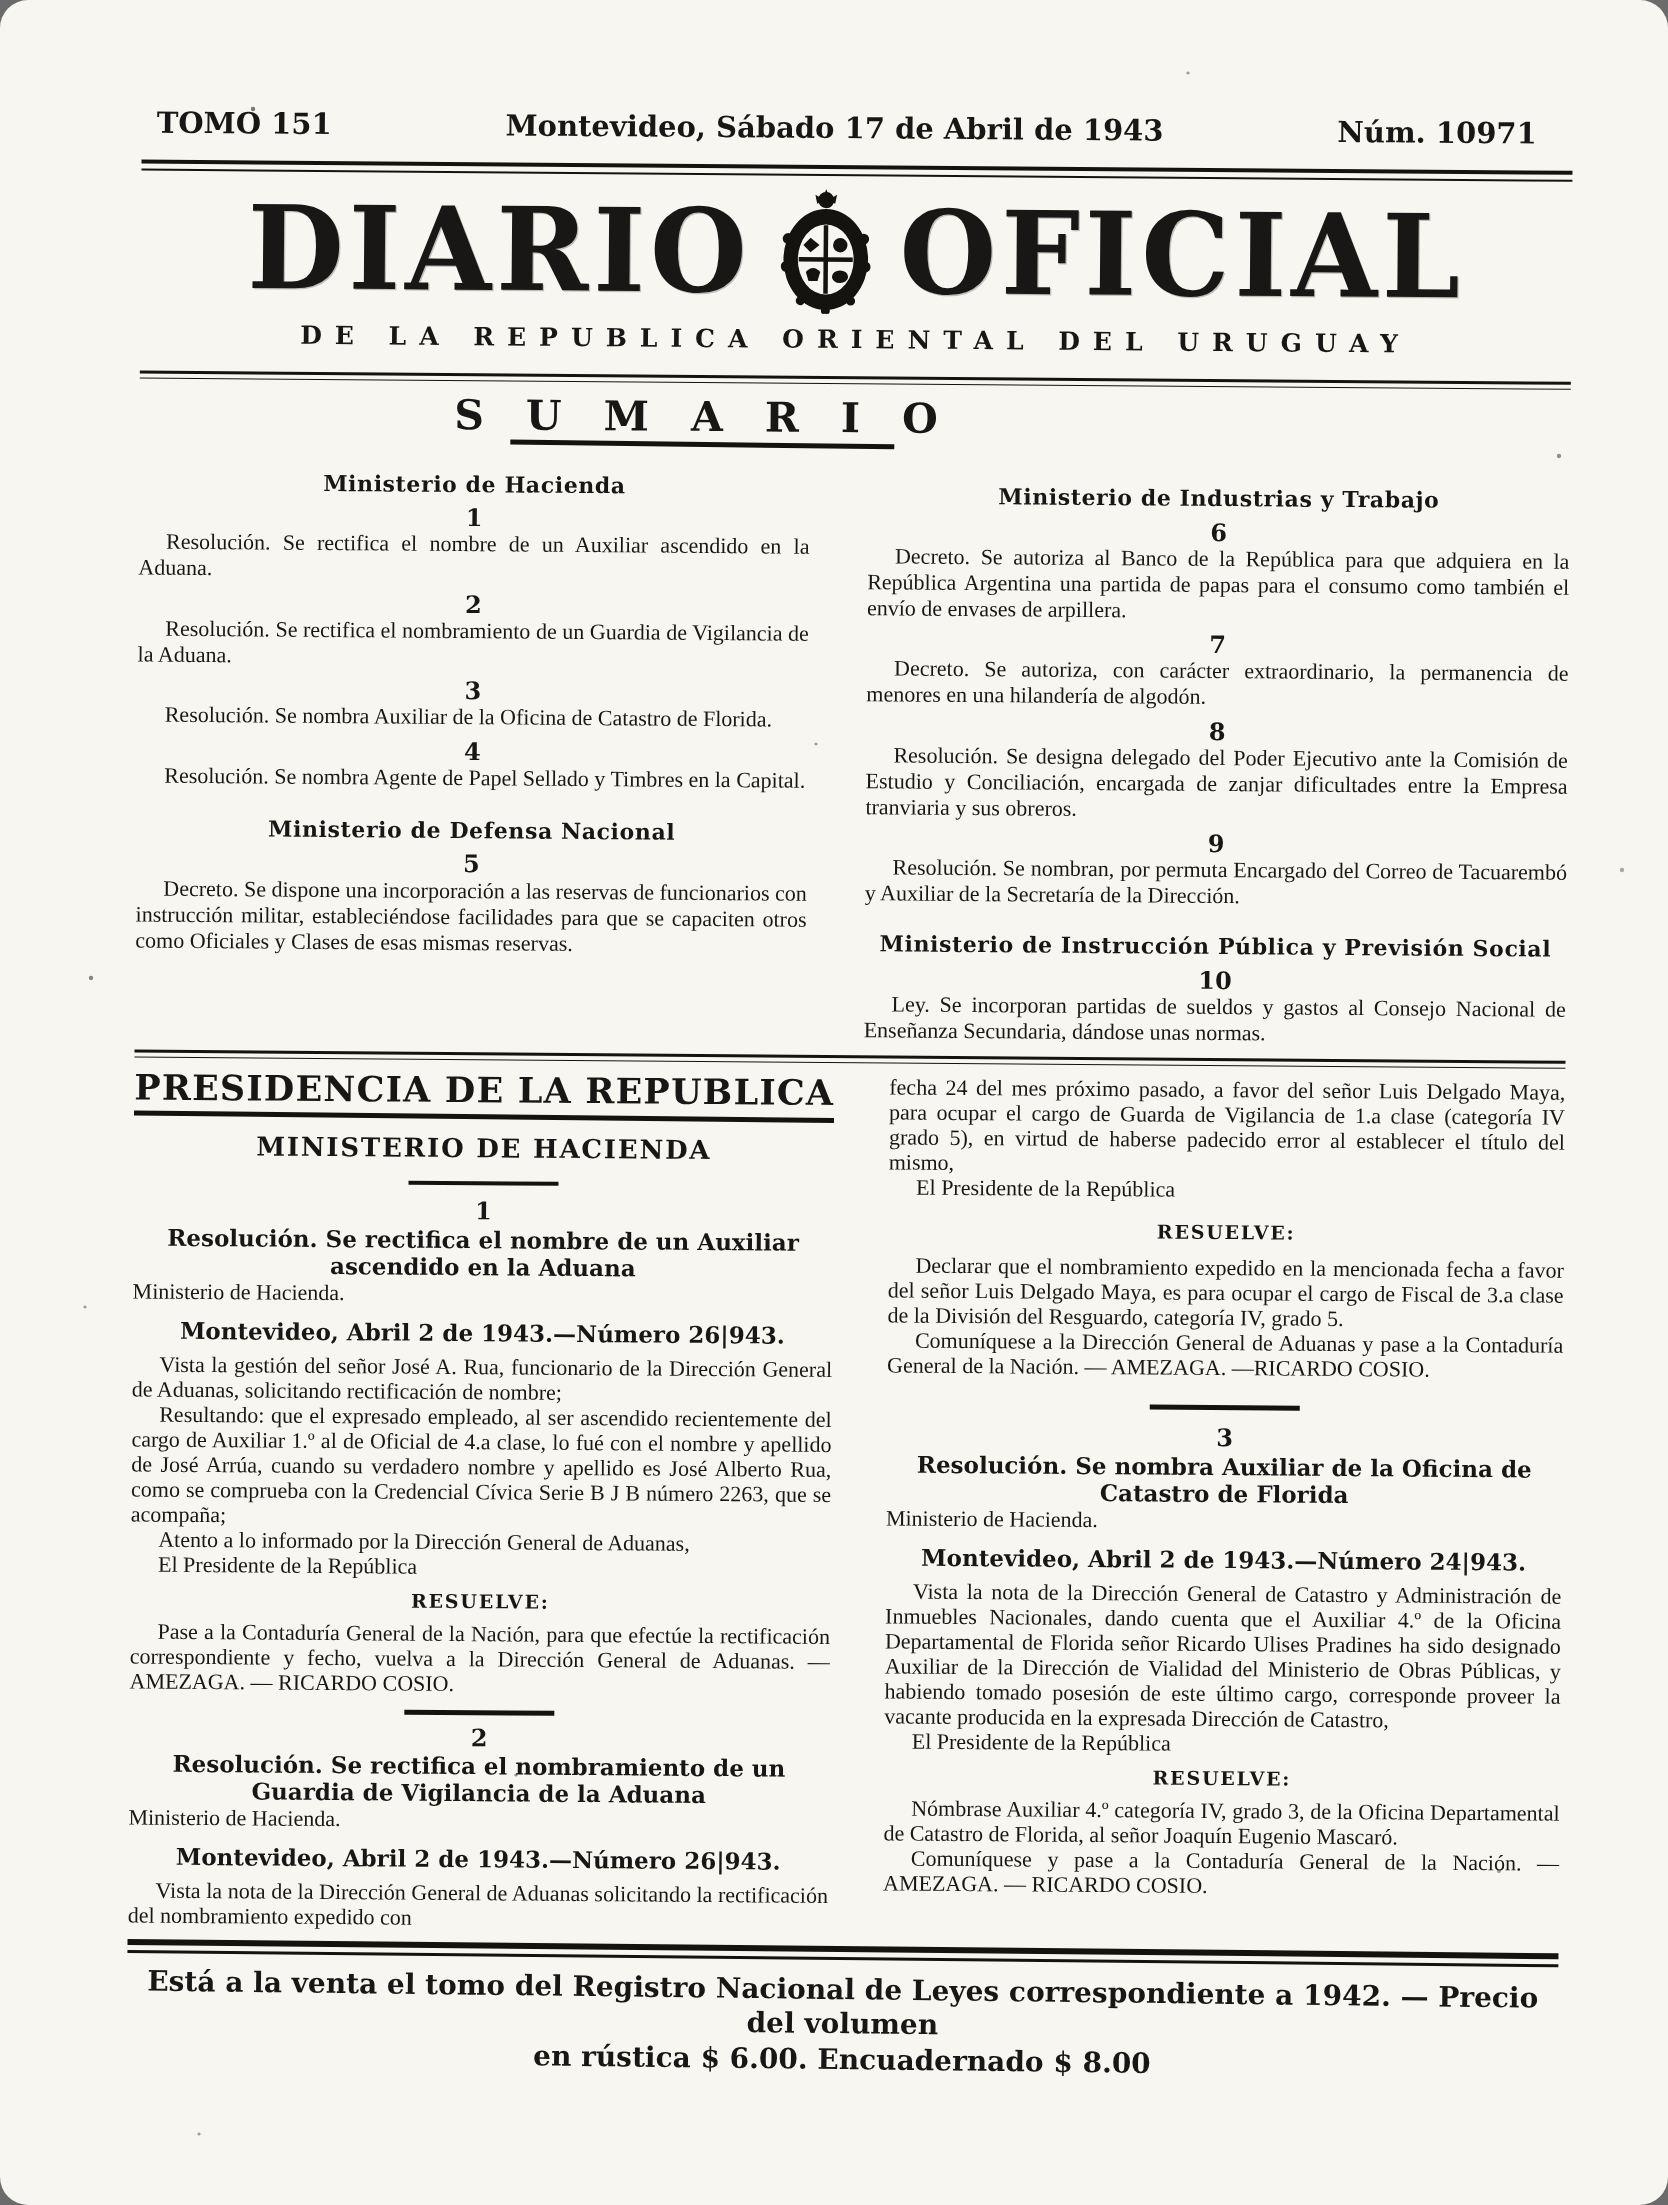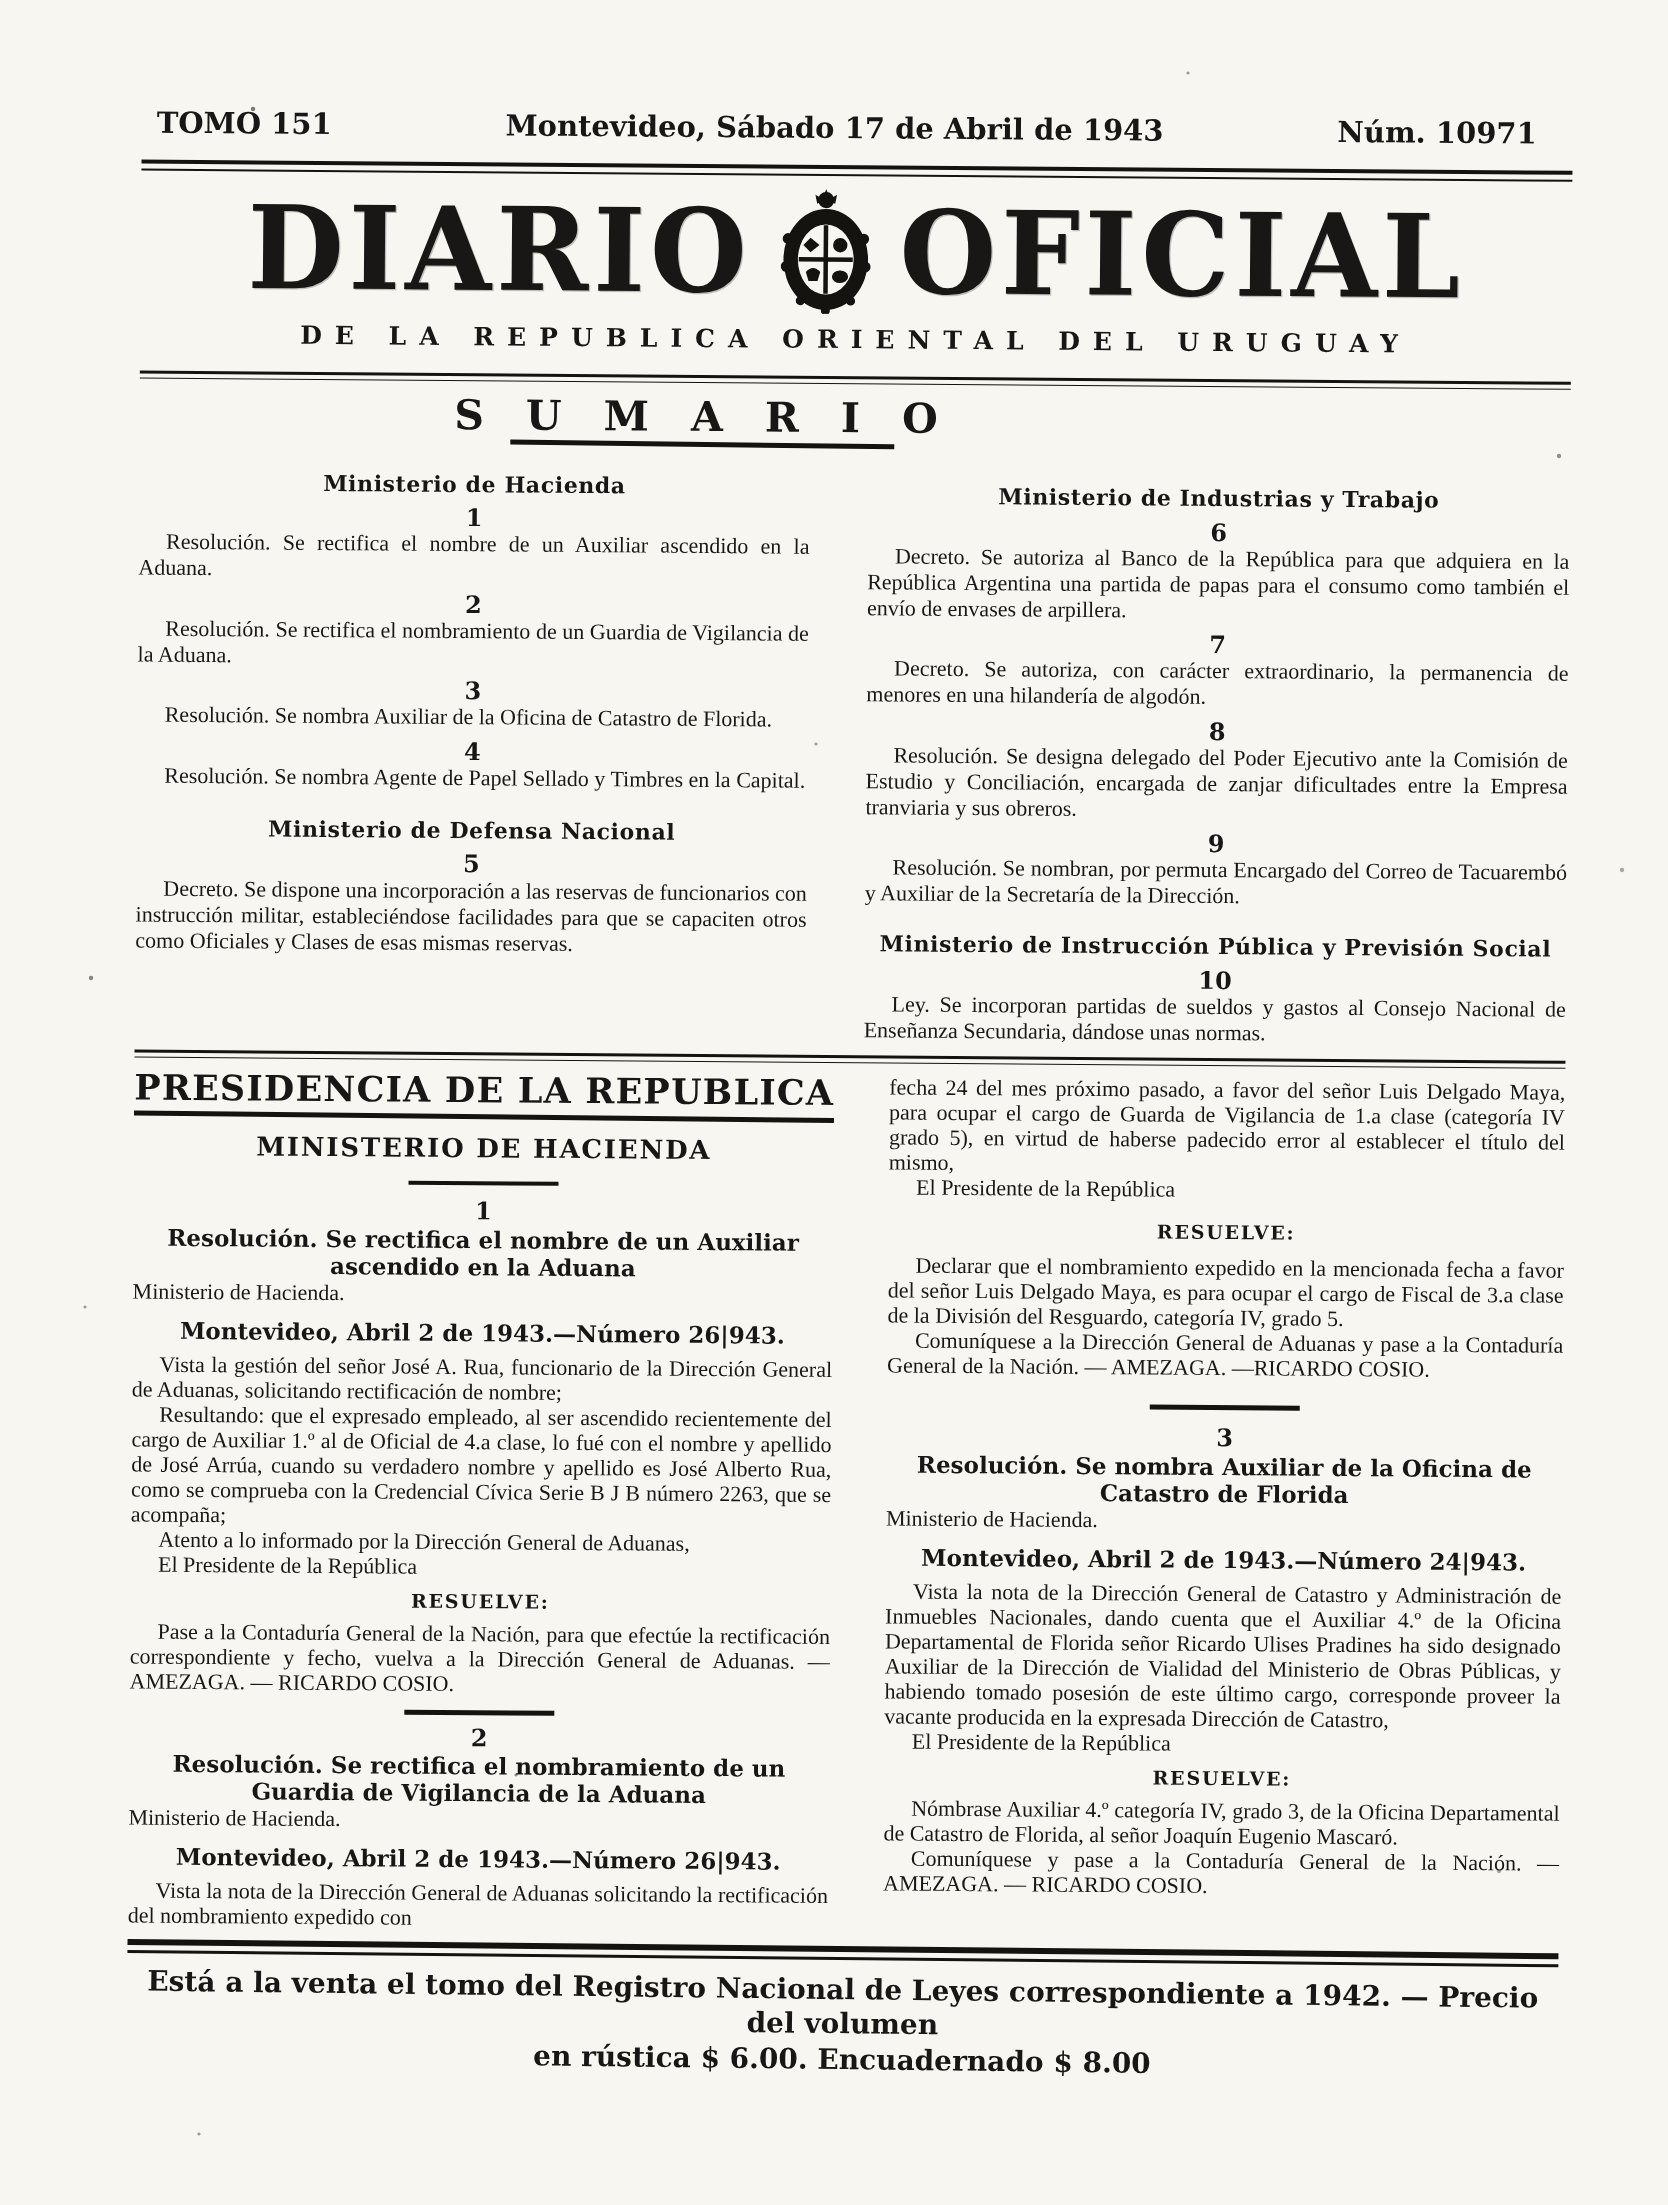--- a/index.html
+++ b/index.html
@@ -3,20 +3,21 @@
 <meta charset="utf-8">
 <style>
   html,body{margin:0;padding:0;background:#6b6b6b;}
   .page{
     position:relative;
     width:1668px;height:2205px;
     background:#f8f6f1;
     color:#181715;
     font-family:"Liberation Serif","DejaVu Serif",serif;
     overflow:hidden;
+    border-radius:28px;
   }
   .tilt{
     position:absolute;inset:0;
     transform:rotate(.45deg);
     transform-origin:50% 45%;
     padding:111px 102px 0 135px;
     box-sizing:border-box;
   }
   
   .hdr{

